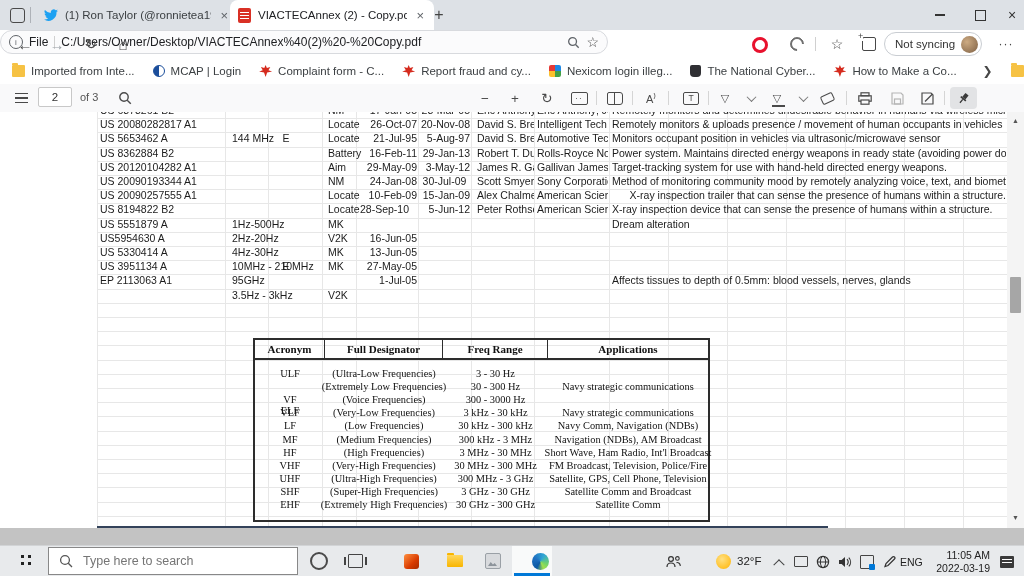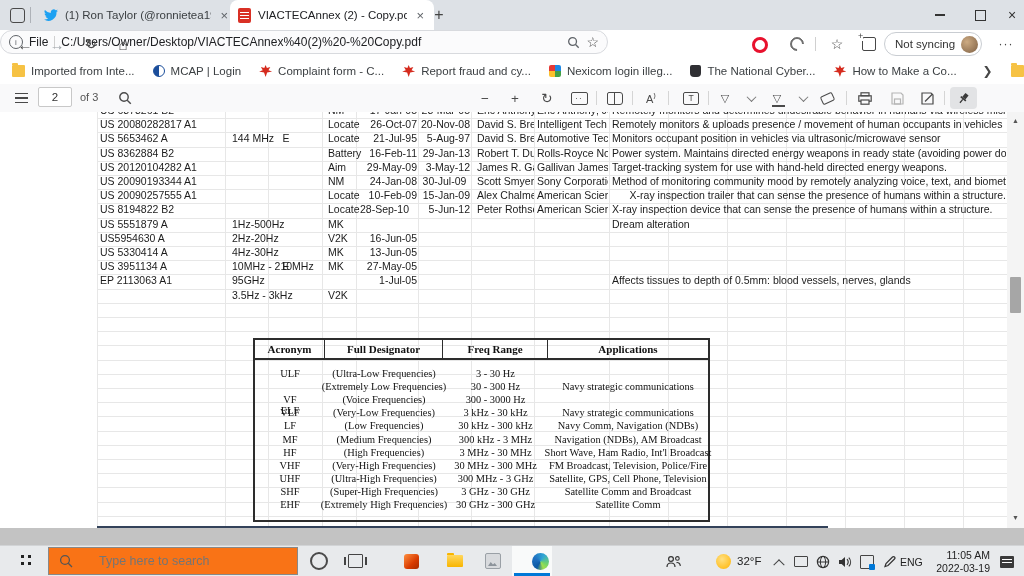--- a/index.html
+++ b/index.html
@@ -99,21 +99,21 @@
   .sarrow{position:absolute;left:0;width:17px;height:14px;display:flex;align-items:center;justify-content:center;font-size:7px;color:#555;}
   .sthumb{position:absolute;left:3px;top:165px;width:11px;height:36px;background:#a6a6a6;border-radius:1px;}
 
   
   .taskbar{position:absolute;left:0;top:545px;width:1024px;height:31px;background:#e8eaec;border-top:1px solid #d2d4d6;box-sizing:border-box;}
   .startlogo{left:18px;top:9px;width:13px;height:13px;background:
      conic-gradient(#222 0 25%,transparent 0 0) 0 0/6px 6px no-repeat,
      conic-gradient(#222 0 25%,transparent 0 0) 7px 0/6px 6px no-repeat,
      conic-gradient(#222 0 25%,transparent 0 0) 0 7px/6px 6px no-repeat,
      conic-gradient(#222 0 25%,transparent 0 0) 7px 7px/6px 6px no-repeat;}
-  .tsearch{left:48px;top:1px;width:250px;height:28px;background:#f97316;border:1px solid #888;display:flex;align-items:center;gap:24px;padding:0 10px;box-sizing:border-box;}
+  .tsearch{left:48px;top:1px;width:250px;height:28px;background:#ffffff;border:1px solid #888;display:flex;align-items:center;gap:8px;padding:0 10px;box-sizing:border-box;}
   .tsearch input{border:none;outline:none;font-size:12.5px;color:#444;font-family:"Liberation Sans",sans-serif;width:180px;background:transparent;}
   .tbico{top:0;width:38px;height:30px;display:flex;align-items:center;justify-content:center;}
   .cortana{width:14px;height:14px;border:2px solid #4a4a4a;border-radius:50%;}
   .taskview{width:13px;height:12px;border:1.5px solid #444;border-radius:1px;position:relative;}
   .taskview::before{content:"";position:absolute;left:-5px;top:2px;width:2px;height:8px;background:#444;}
   .taskview::after{content:"";position:absolute;right:-5px;top:2px;width:2px;height:8px;background:#444;}
   .office{width:15px;height:15px;border-radius:3px;background:linear-gradient(135deg,#ff8f3e,#d83b01 60%,#a52c00);}
   .explorer{width:16px;height:12px;background:linear-gradient(#ffd75e,#f8b500);border-radius:1px;position:relative;}
   .explorer::before{content:"";position:absolute;left:0;top:-2px;width:7px;height:2px;background:#f8b500;border-radius:1px 1px 0 0;}
   .photos{width:14px;height:14px;background:#d8dadd;border:1px solid #9aa0a6;border-radius:2px;position:relative;}

